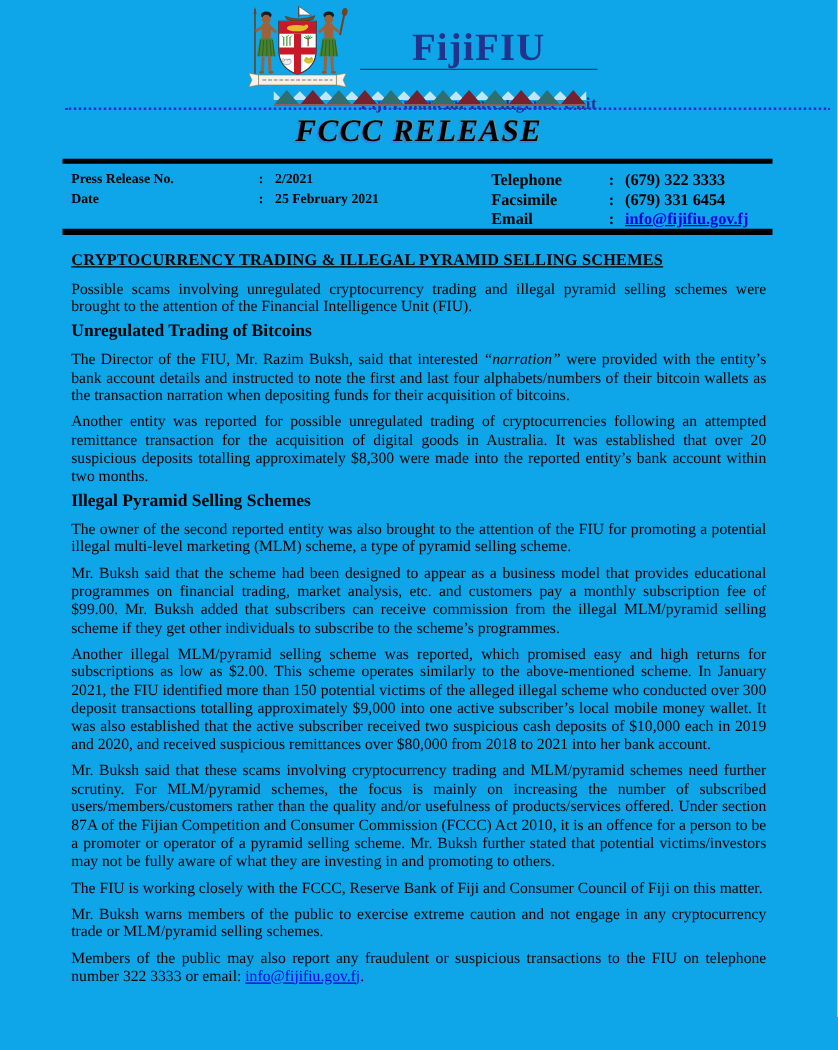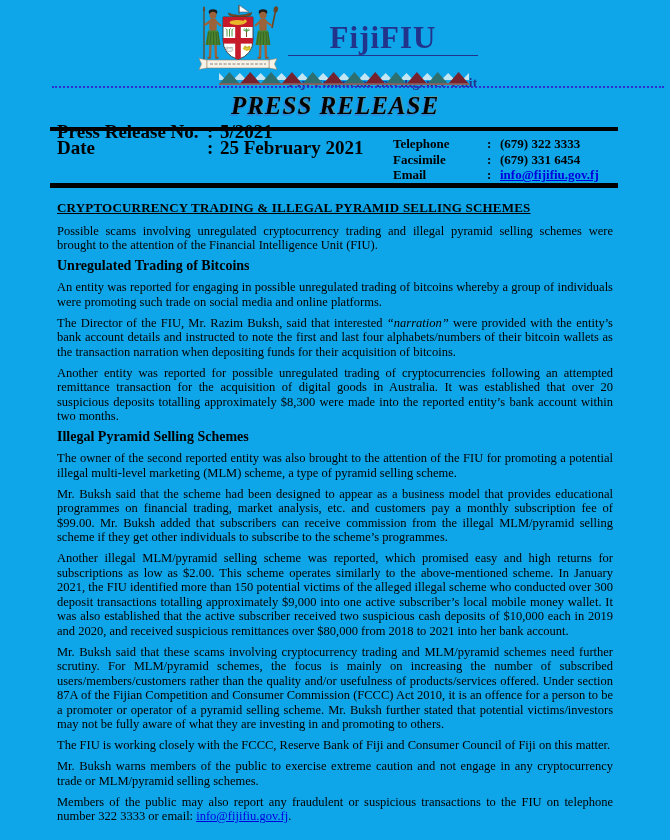--- a/index.html
+++ b/index.html
@@ -31,21 +31,21 @@
   }
   .press-title {
     position:absolute; top:92px; left:0; width:100%; text-align:center;
     font-size:25px; font-weight:bold; font-style:italic; letter-spacing:1px;
     text-shadow:-1.5px 1.5px 0 rgba(70,110,200,0.5), 1px -1px 0 rgba(205,140,60,0.35);
   }
   .rule { position:absolute; left:50px; width:568px; background:#000; }
   .rule-a { top:127px; height:4px; }
   .rule-b { top:183px; height:5px; }
   
-  .meta-left  { position:absolute; top:124px; left:57px;  font-size:19px; font-weight:bold; }
+  .meta-left  { position:absolute; top:136px; left:57px;  font-size:11px; font-weight:bold; }
   .meta-right { position:absolute; top:136px; left:393px; font-size:13px; font-weight:bold; }
   .meta-row { display:flex; line-height:15.5px; white-space:nowrap; }
   .meta-left .meta-label  { width:150px; }
   .meta-right .meta-label { width:94px; }
   .meta-sep { width:13px; }
   a.email { color:#0000dd; text-decoration:underline; cursor:pointer; }
   
   .article {
     position:absolute; top:201px; left:57px; width:556px;
     font-size:12.5px; line-height:14.5px;
@@ -157,29 +157,29 @@
       <polygon points="147,14 157.5,2 168,14" fill="#76212e"></polygon>
       <polygon points="168,14 178.5,2 189,14" fill="#2e6f6f"></polygon>
       <polygon points="189,14 199.5,2 210,14" fill="#76212e"></polygon>
       <polygon points="210,14 220.5,2 231,14" fill="#2e6f6f"></polygon>
       <polygon points="231,14 241.5,2 252,14" fill="#76212e"></polygon>
     <rect x="0" y="13.2" width="252" height="1.8" fill="#8d5f5f"></rect>
   </svg>
 
   <div class="dotted-line"></div>
 
-  <div class="press-title">PRESS RELEASE</div>
+  <div class="press-title">FCCC RELEASE</div>
 
   <div class="rule rule-a"></div>
 
   <div class="meta-left">
     <div class="meta-row">
       <span class="meta-label">Press Release No.</span>
       <span class="meta-sep">:</span>
-      <span class="meta-value">5/2021</span>
+      <span class="meta-value">2/2021</span>
     </div>
     <div class="meta-row">
       <span class="meta-label">Date</span>
       <span class="meta-sep">:</span>
       <span class="meta-value">25 February 2021</span>
     </div>
   </div>
 
   <div class="meta-right">
     <div class="meta-row">
@@ -201,21 +201,20 @@
 
   <div class="rule rule-b"></div>
 
   <div class="article">
     <div class="article-title">CRYPTOCURRENCY TRADING &amp; ILLEGAL PYRAMID SELLING SCHEMES</div>
 
     <p>Possible scams involving unregulated cryptocurrency trading and illegal pyramid selling schemes were brought to the attention of the Financial Intelligence Unit (FIU).</p>
 
     <div class="sect">Unregulated Trading of Bitcoins</div>
 
-    <p>An entity was reported for engaging in possible unregulated trading of bitcoins whereby a group of individuals were promoting such trade on social media and online platforms.</p>
 
     <p><span>The Director of the FIU, Mr. Razim Buksh, said that interested </span><em>“narration”</em><span> were provided with the entity’s bank account details and instructed to note the first and last four alphabets/numbers of their bitcoin wallets as the transaction narration when depositing funds for their acquisition of bitcoins.</span></p>
 
     <p>Another entity was reported for possible unregulated trading of cryptocurrencies following an attempted remittance transaction for the acquisition of digital goods in Australia.  It was established that over 20 suspicious deposits totalling approximately $8,300 were made into the reported entity’s bank account within two months.</p>
 
     <div class="sect">Illegal Pyramid Selling Schemes</div>
 
     <p>The owner of the second reported entity was also brought to the attention of the FIU for promoting a potential illegal multi-level marketing (MLM) scheme, a type of pyramid selling scheme.</p>
 
     <p>Mr. Buksh said that the scheme had been designed to appear as a business model that provides educational programmes on financial trading, market analysis, etc. and customers pay a monthly subscription fee of $99.00.  Mr. Buksh added that subscribers can receive commission from the illegal MLM/pyramid selling scheme if they get other individuals to subscribe to the scheme’s programmes.</p>

